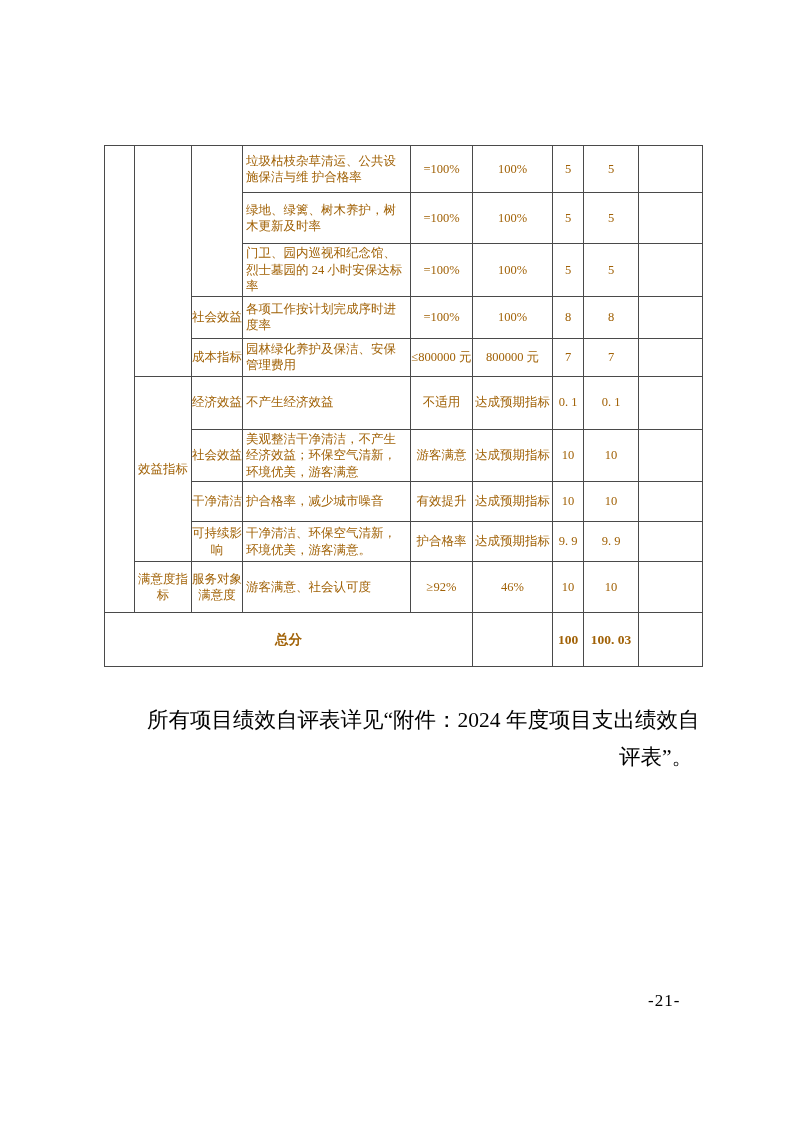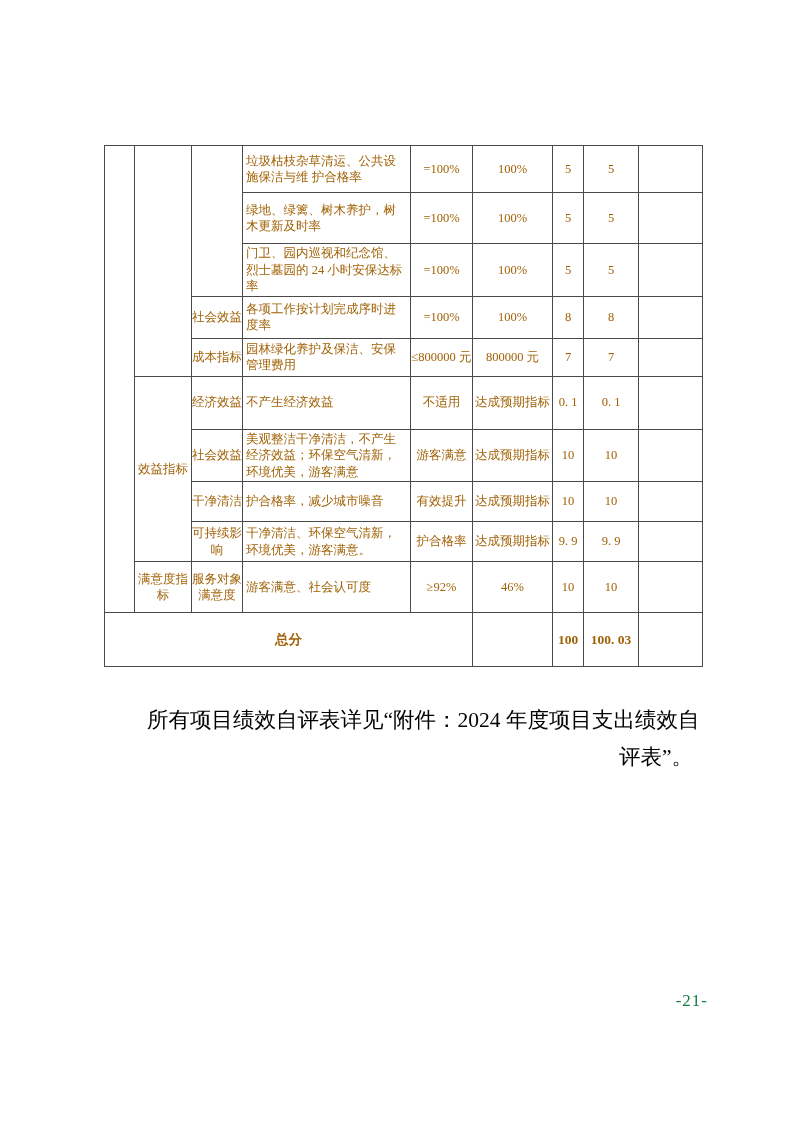--- a/index.html
+++ b/index.html
@@ -68,24 +68,24 @@
   .note .line2 {
     text-align: right;
   }
 
   
   .page-number {
     position: absolute;
     left: 648px;
     top: 991px;
     width: 60px;
-    text-align: right;
+    text-align: left;
     font-size: 17px;
     letter-spacing: 1px;
-    color: #15803d;
+    color: #000000;
   }
 </style>
 </head>
 <body>
 
 <div class="page">
 
   <table class="perf">
     <colgroup>
       <col style="width:30px">

